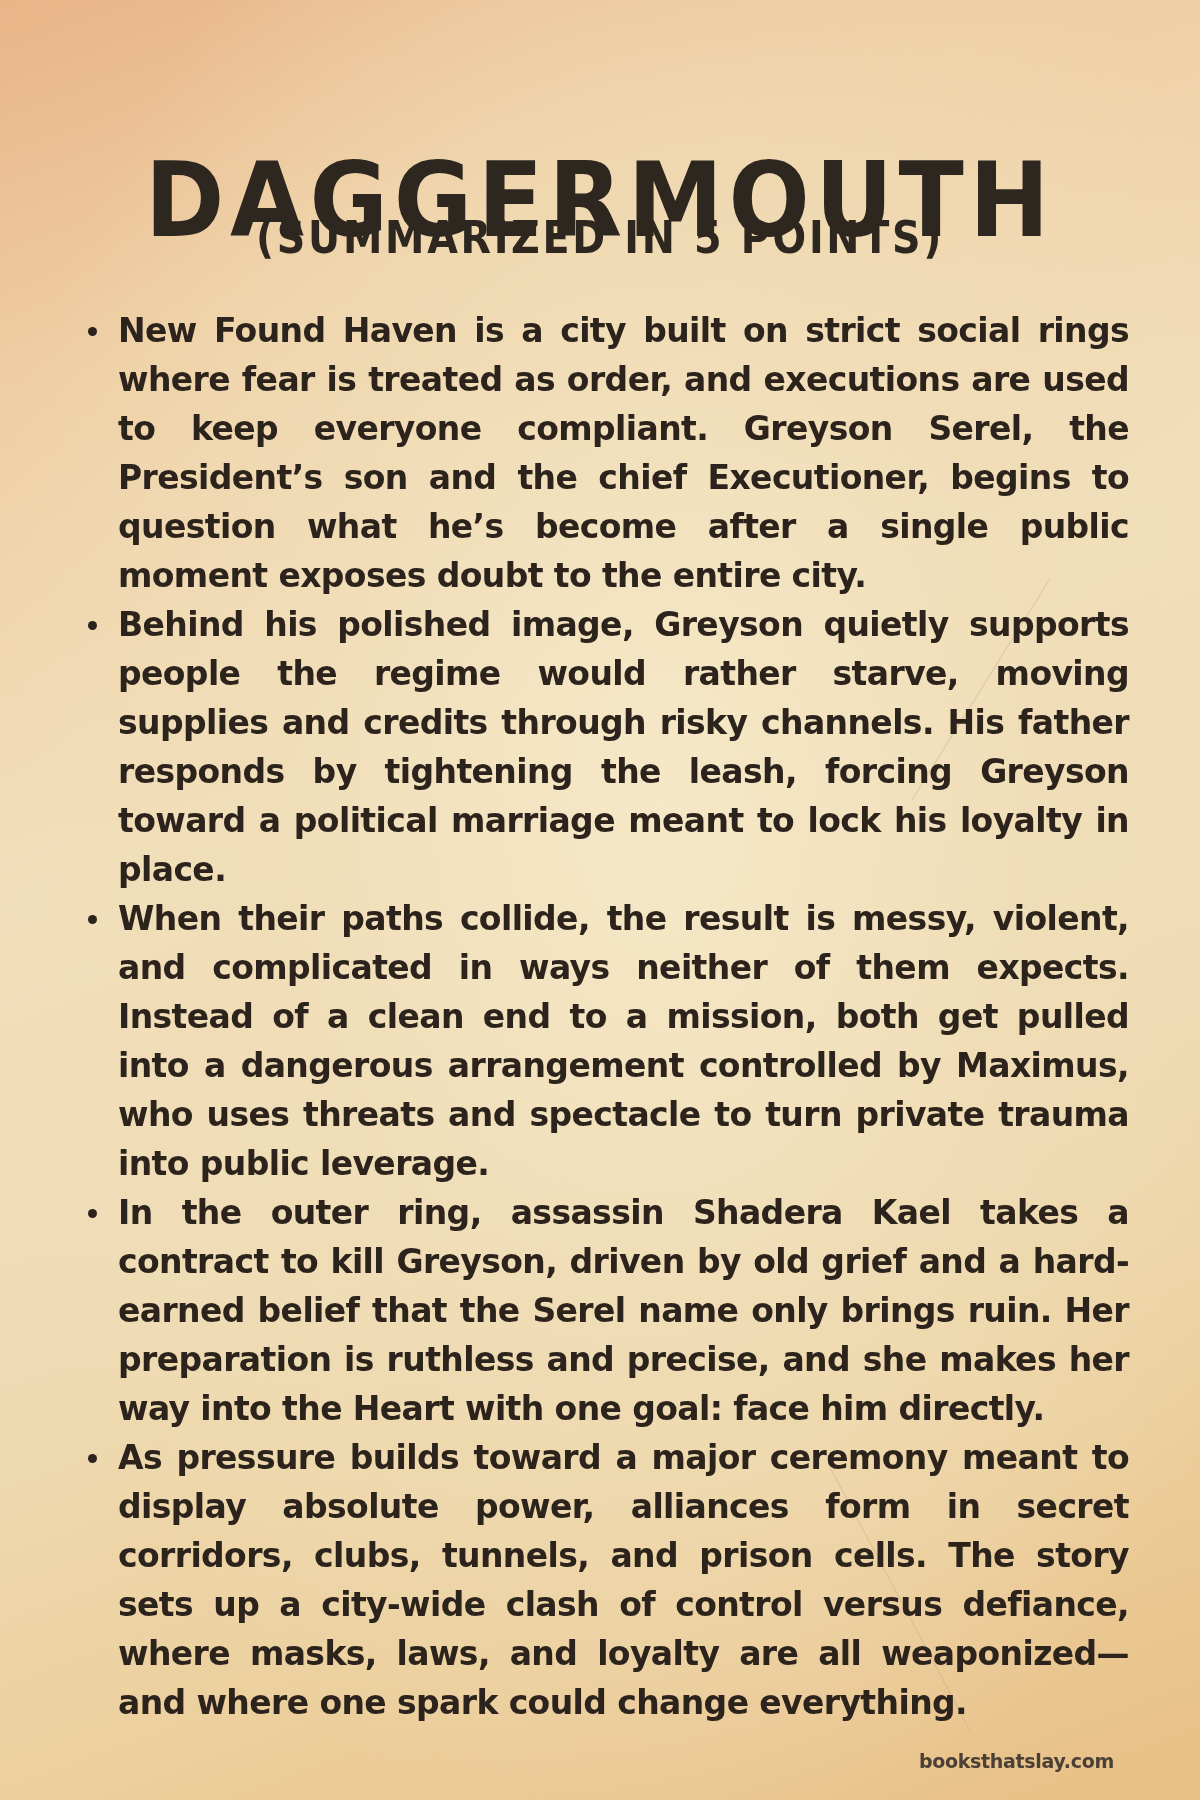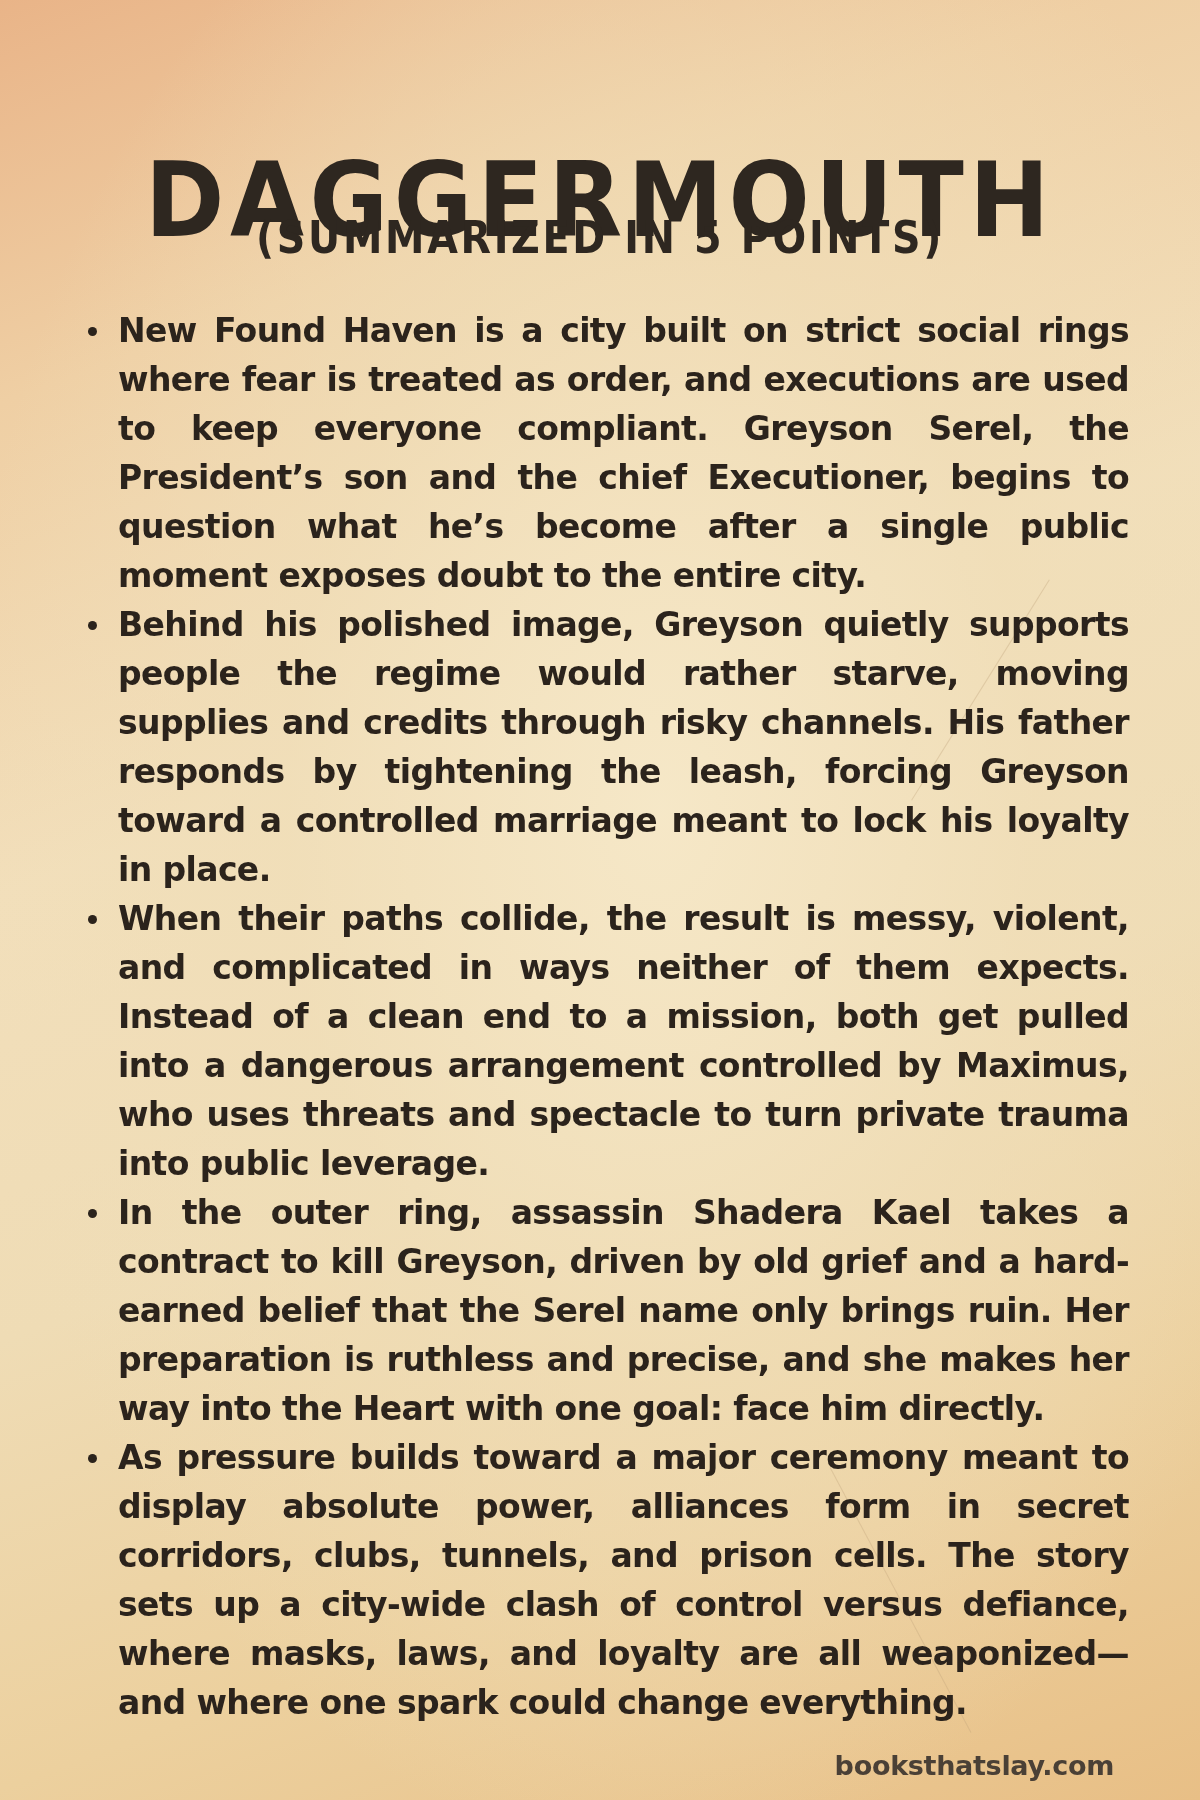--- a/index.html
+++ b/index.html
@@ -77,42 +77,42 @@
     .point-text {
       display: block;
       letter-spacing: -0.6px;
     }
     .footer {
       position: absolute;
       right: 86px;
       top: 1750px;
       font-family: "DejaVu Sans", sans-serif;
       font-weight: bold;
-      font-size: 27px;
+      font-size: 19px;
       color: #4a4036;
       letter-spacing: -0.3px;
     }
   </style>
 </head>
 <body>
 
 <div class="paper-crease" style="left:980px; top:560px; height:260px; transform:rotate(32deg);"></div>
 <div class="paper-crease" style="left:900px; top:1450px; height:300px; transform:rotate(-28deg);"></div>
 
 <h1 class="title">DAGGERMOUTH</h1>
 <div class="subtitle">(SUMMARIZED IN 5 POINTS)</div>
 
 <ul class="points">
   <li class="point">
     <span class="bullet"></span>
     <span class="point-text">New Found Haven is a city built on strict social rings where fear is treated as order, and executions are used to keep everyone compliant. Greyson Serel, the President’s son and the chief Executioner, begins to question what he’s become after a single public moment exposes doubt to the entire city.</span>
   </li>
   <li class="point">
     <span class="bullet"></span>
-    <span class="point-text">Behind his polished image, Greyson quietly supports people the regime would rather starve, moving supplies and credits through risky channels. His father responds by tightening the leash, forcing Greyson toward a controlled marriage meant to lock his loyalty in place.</span>
+    <span class="point-text">Behind his polished image, Greyson quietly supports people the regime would rather starve, moving supplies and credits through risky channels. His father responds by tightening the leash, forcing Greyson toward a political marriage meant to lock his loyalty in place.</span>
   </li>
   <li class="point">
     <span class="bullet"></span>
     <span class="point-text">When their paths collide, the result is messy, violent, and complicated in ways neither of them expects. Instead of a clean end to a mission, both get pulled into a dangerous arrangement controlled by Maximus, who uses threats and spectacle to turn private trauma into public leverage.</span>
   </li>
   <li class="point">
     <span class="bullet"></span>
     <span class="point-text">In the outer ring, assassin Shadera Kael takes a contract to kill Greyson, driven by old grief and a hard-earned belief that the Serel name only brings ruin. Her preparation is ruthless and precise, and she makes her way into the Heart with one goal: face him directly.</span>
   </li>
   <li class="point">

